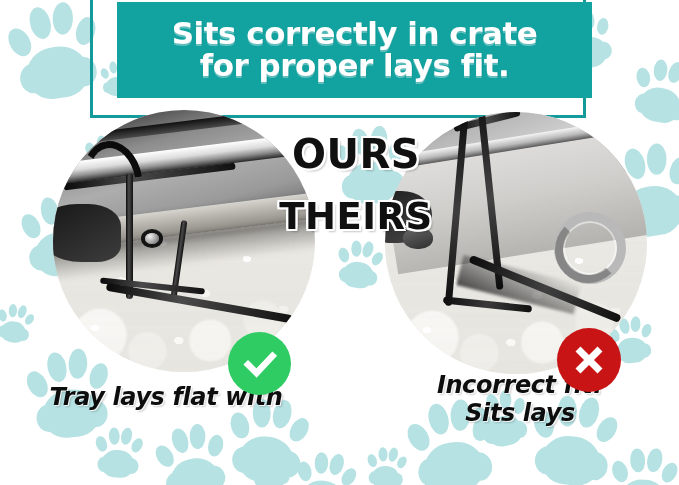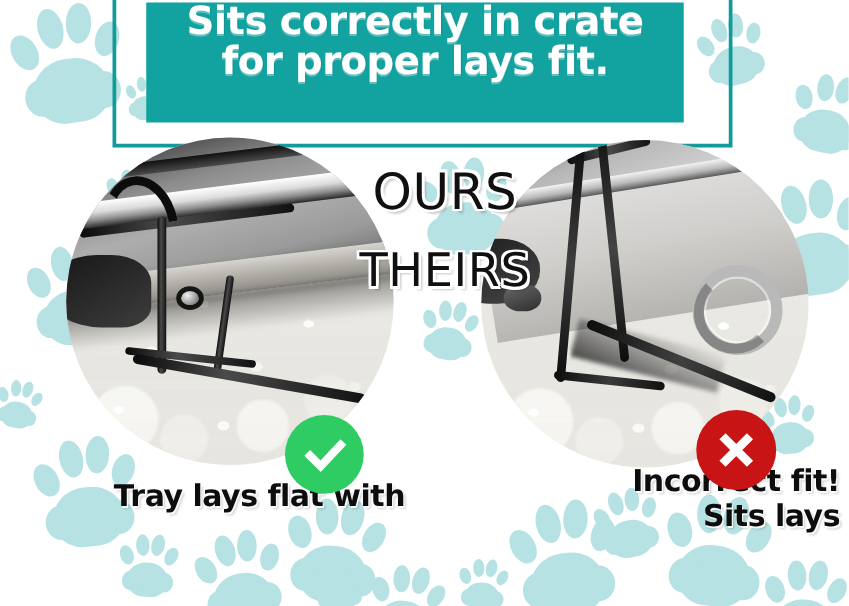--- a/index.html
+++ b/index.html
@@ -36,26 +36,27 @@
     width:496px; height:124px;
     border:3px solid #139b9c;
     box-sizing:border-box;
     z-index:2;
   }
 
   
   #banner{
     position:absolute;
     left:117px; top:2px;
-    width:430px; height:96px;
+    width:475px; height:96px;
     background:#12a2a0;
     z-index:3;
     display:flex;
     flex-direction:column;
     align-items:center;
+    justify-content:center;
   }
   .banner-line{
     color:#ffffff;
     font-family:"DejaVu Sans", sans-serif;
     font-weight:bold;
     font-size:31px;
     line-height:1.02;
     letter-spacing:-0.5px;
     text-align:center;
     white-space:nowrap;
@@ -246,21 +247,21 @@
   #vs-block{
     position:absolute;
     left:276px; top:132px;
     width:160px; height:180px;
     z-index:6;
     text-align:center;
     pointer-events:none;
   }
   .vs-word{
     font-family:"DejaVu Sans", sans-serif;
-    font-weight:normal;
+    font-weight:bold;
     color:#101010;
     letter-spacing:0.5px;
     text-shadow:
       2px 0 0 #fff, -2px 0 0 #fff, 0 2px 0 #fff, 0 -2px 0 #fff,
       2px 2px 0 #fff, -2px 2px 0 #fff, 2px -2px 0 #fff, -2px -2px 0 #fff,
       3px 3px 2px rgba(0,0,0,.22);
   }
   #ours-word{ font-size:40px; line-height:40px; margin-top:2px; }
   #vs-word{ font-size:21px; line-height:21px; margin-top:28px; }
   #theirs-word{ font-size:37px; line-height:37px; margin-top:24px; }
@@ -281,24 +282,25 @@
   #badge-x{
     left:557px; top:328px; width:64px; height:64px;
     background:#c81414;
   }
   .badge svg{ display:block; }
 
   
   .caption{
     position:absolute;
     z-index:7;
-    text-align:right;
+    text-align:center;
     font-family:"DejaVu Sans", sans-serif;
     font-weight:bold;
     color:#0d0d0d;
+    font-style:italic;
   }
   #caption-left{ left:8px; top:383px; width:316px; }
   #caption-right{ left:368px; top:371px; width:304px; }
   .cap-line{
     font-size:24px;
     line-height:28px;
     letter-spacing:-0.4px;
     white-space:nowrap;
     text-shadow:1px 1px 0 rgba(255,255,255,.85), 2px 2px 2px rgba(0,0,0,.18);
   }

